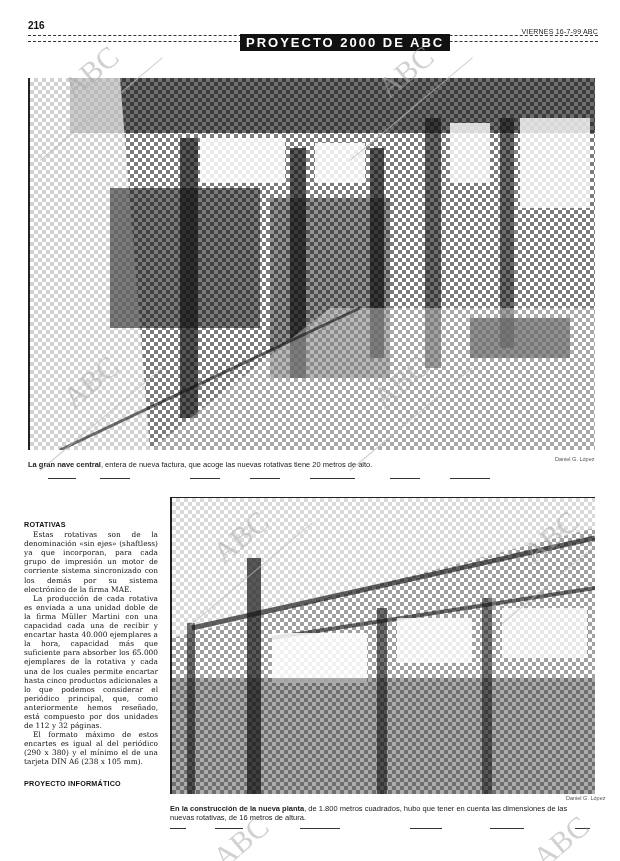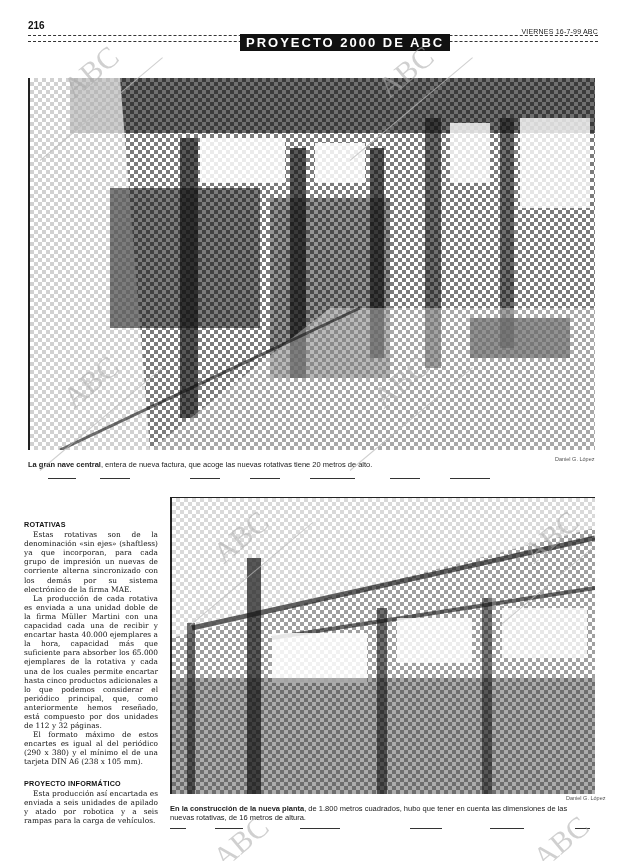--- a/index.html
+++ b/index.html
@@ -107,25 +107,24 @@
 <div class="dashes" style="left:48px; top:478px; width:28px;"></div>
 <div class="dashes" style="left:100px; top:478px; width:30px;"></div>
 <div class="dashes" style="left:190px; top:478px; width:30px;"></div>
 <div class="dashes" style="left:250px; top:478px; width:30px;"></div>
 <div class="dashes" style="left:310px; top:478px; width:45px;"></div>
 <div class="dashes" style="left:390px; top:478px; width:30px;"></div>
 <div class="dashes" style="left:450px; top:478px; width:40px;"></div>
 
 <div class="column">
   <h3>ROTATIVAS</h3>
-  <p>Estas rotativas son de la denominación «sin ejes» (shaftless) ya que incorporan, para cada grupo de impresión un nuevas de corriente alterna sincronizado con los demás por su sistema electrónico de la firma MAE.</p>
+  <p>Estas rotativas son de la denominación «sin ejes» (shaftless) ya que incorporan, para cada grupo de impresión un motor de corriente sistema sincronizado con los demás por su sistema electrónico de la firma MAE.</p>
   <p>La producción de cada rotativa es enviada a una unidad doble de la firma Müller Martini con una capacidad cada una de recibir y encartar hasta 40.000 ejemplares a la hora, capacidad más que suficiente para absorber los 65.000 ejemplares de la rotativa y cada una de los cuales permite encartar hasta cinco productos adicionales a lo que podemos considerar el periódico principal, que, como anteriormente hemos reseñado, está compuesto por dos unidades de 112 y 32 páginas.</p>
   <p>El formato máximo de estos encartes es igual al del periódico (290 x 380) y el mínimo el de una tarjeta DIN A6 (238 x 105 mm).</p>
   <h3 class="sect">PROYECTO INFORMÁTICO</h3>
-  <p>Esta producción así encartada es enviada a seis unidades de apilado y atado por robotica y a seis rampas para la carga de vehículos.</p>
 </div>
 
 <div class="photo photo-2">
   <div class="halftone" style="opacity:0.4;"></div>
   <svg width="423" height="296" viewBox="0 0 423 296">
     <polygon points="0,0 423,0 423,30 0,140" fill="#fff" opacity="0.6"></polygon>
     <line x1="20" y1="130" x2="423" y2="40" stroke="#111" stroke-width="5" opacity="0.65"></line>
     <line x1="100" y1="140" x2="423" y2="90" stroke="#111" stroke-width="4" opacity="0.6"></line>
     <rect x="75" y="60" width="14" height="236" fill="#111" opacity="0.7"></rect>
     <rect x="205" y="110" width="10" height="186" fill="#111" opacity="0.6"></rect>

